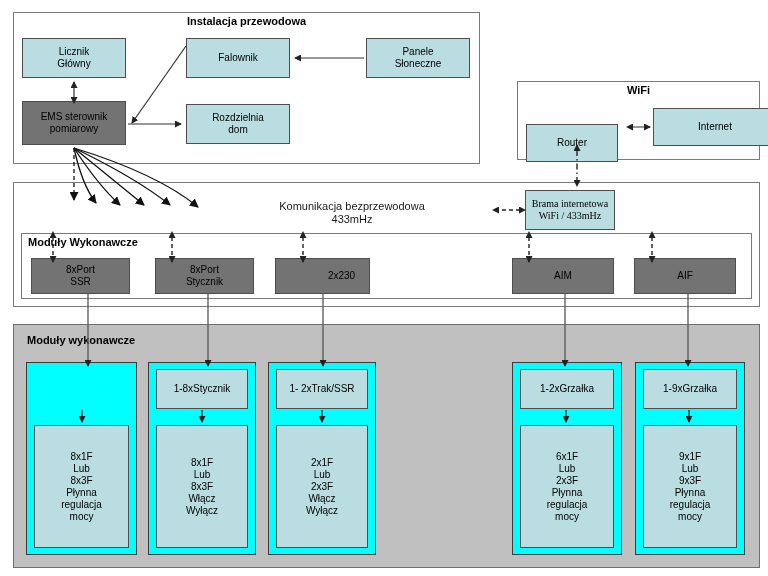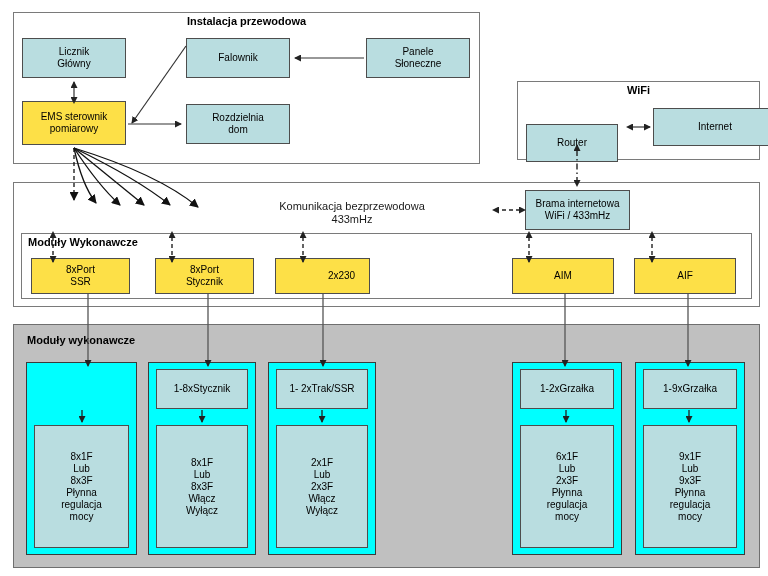--- a/index.html
+++ b/index.html
@@ -9,20 +9,21 @@
   }
   body {
     font-family: "Liberation Sans", sans-serif;
   }
   #canvas {
     position: relative;
     width: 768px;
     height: 576px;
     background: #ffffff;
     overflow: hidden;
+    border-radius: 13px;
   }
   .panel {
     position: absolute;
     box-sizing: border-box;
     border: 1px solid #7a7a7a;
     background: #ffffff;
   }
   .panel-gray {
     position: absolute;
     box-sizing: border-box;
@@ -49,21 +50,21 @@
     text-align: center;
     font-size: 10px;
     line-height: 12px;
     color: #000000;
     white-space: pre-line;
   }
   .node-blue {
     background: #b9dde0;
   }
   .node-green {
-    background: #fde047;
+    background: #737373;
   }
   .cyan-wrap {
     position: absolute;
     box-sizing: border-box;
     border: 1px solid #3b3b3b;
     background: #00ffff;
   }
   .label-free {
     position: absolute;
     font-size: 11px;
@@ -108,21 +109,21 @@
 
   <div class="node node-blue" style="left:526px; top:124px; width:92px; height:38px;text-align:center;">Router</div>
 
   <div class="node node-blue" style="left:653px; top:108px; width:124px; height:38px;">Internet</div>
 
   <div class="panel" style="left:13px; top:182px; width:747px; height:125px;"></div>
 
   <div class="label-free" style="left:222px; top:200px; width:260px;">Komunikacja bezprzewodowa
 433mHz</div>
 
-  <div class="node node-blue" style="left:525px; top:190px; width:105px; height:40px;">Brama internetowa
+  <div class="node node-blue" style="left:525px; top:190px; width:90px; height:40px;font-family:Liberation Serif, serif;">Brama internetowa
 WiFi / 433mHz</div>
 
   <div class="panel" style="left:21px; top:233px; width:731px; height:66px;"></div>
   <div class="panel-title" style="left:28px; top:236px;">Moduły Wykonawcze</div>
 
   <div class="node node-green" style="left:31px; top:258px; width:99px; height:36px;">8xPort
 SSR</div>
   <div class="node node-green" style="left:155px; top:258px; width:99px; height:36px;">8xPort
 Stycznik</div>
   <div class="node node-green" style="left:275px; top:258px; width:95px; height:36px;padding-left:38px;">2x230</div>

